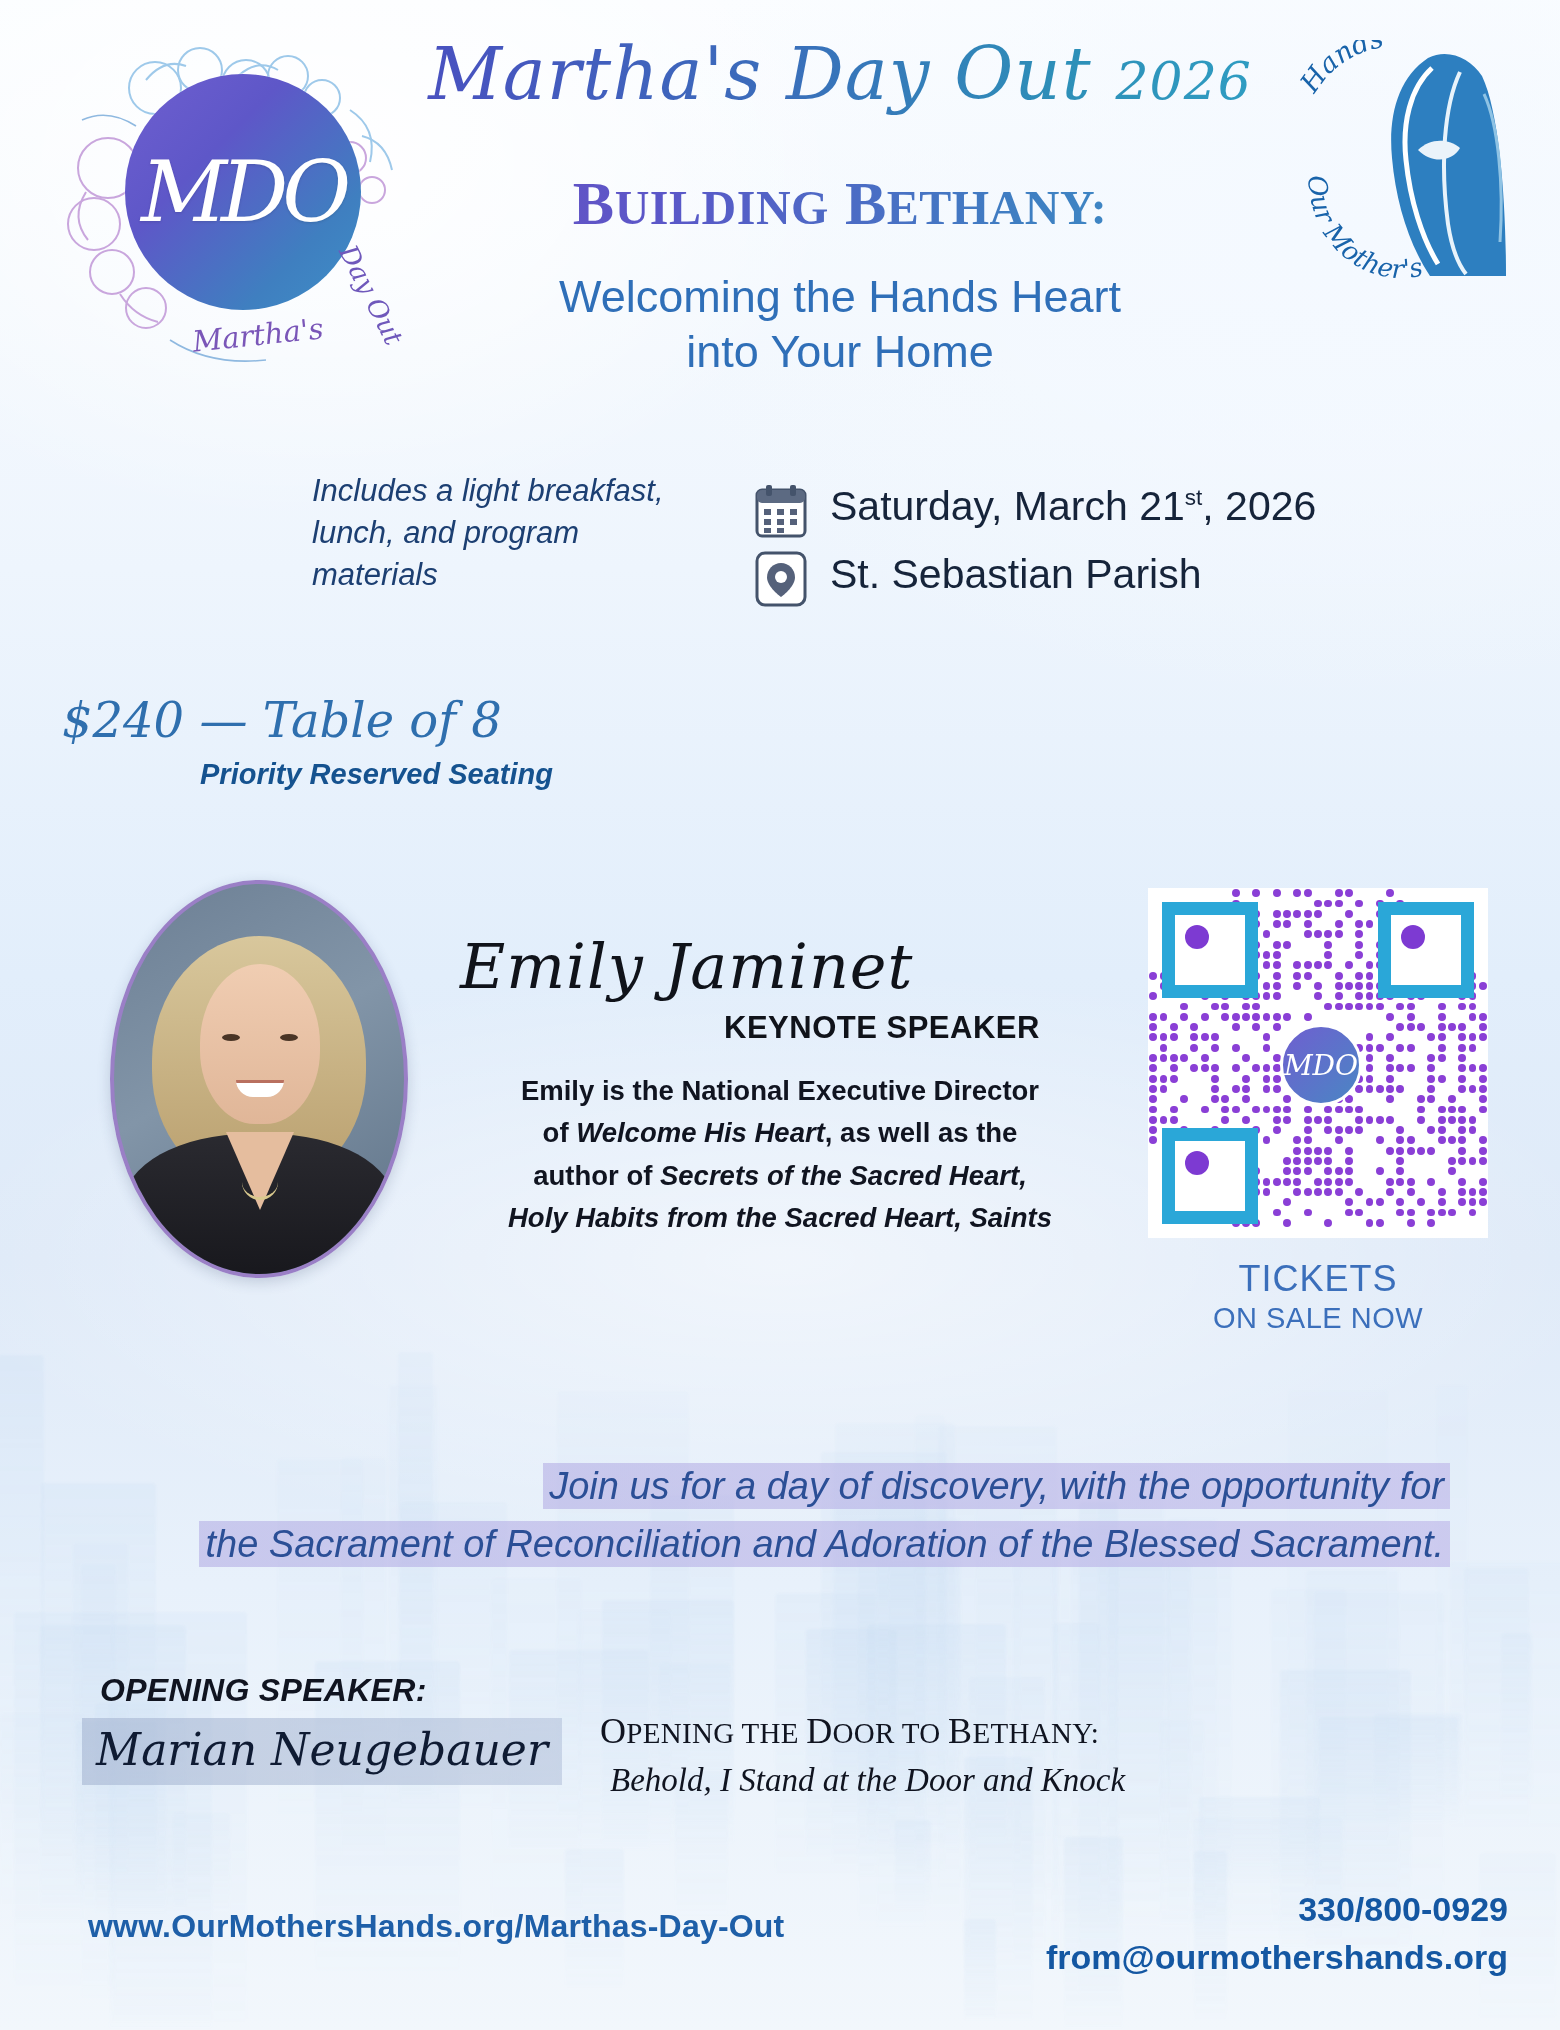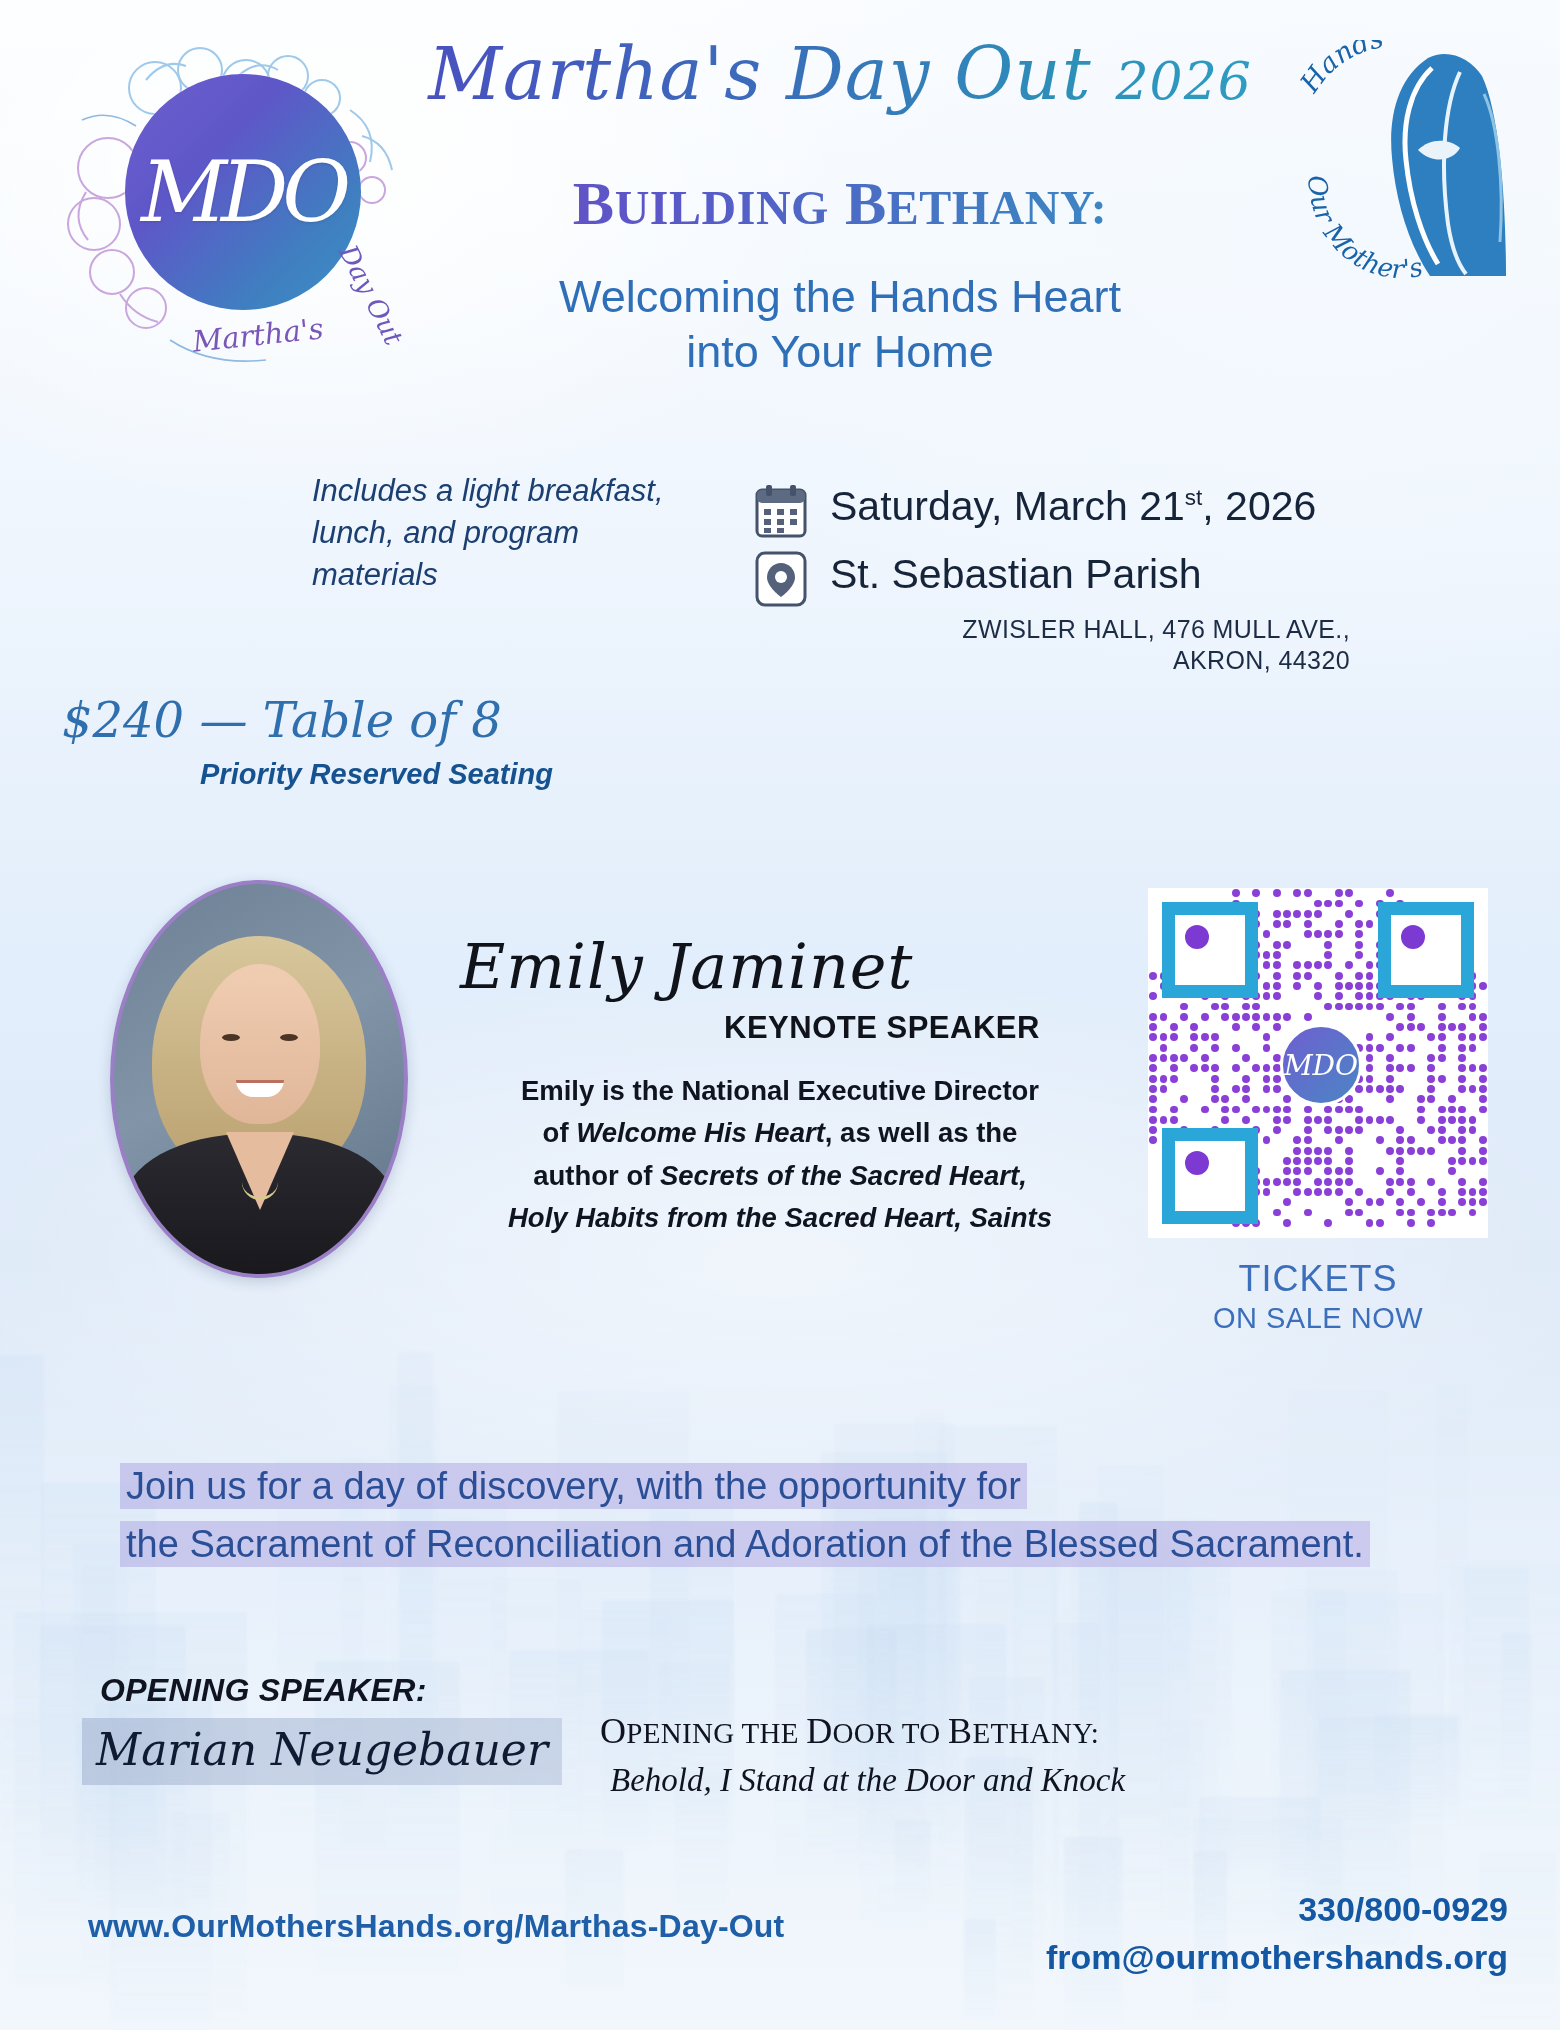--- a/index.html
+++ b/index.html
@@ -347,22 +347,23 @@
     font-size: 29px;
     color: #3b6fbb;
     letter-spacing: .5px;
   }
 
   
   .join {
     position: absolute;
     left: 120px; top: 1458px;
     width: 1330px;
-    text-align: left;
-    font-family: "Liberation Sans", sans-serif;
+    text-align: right;
+    font-family: "Liberation Sans", sans-serif;
+    font-style: italic;
     font-size: 38px;
     color: #2b4f96;
     line-height: 1.52;
   }
   .join span {
     background: linear-gradient(90deg, rgba(175,168,226,.55), rgba(188,180,232,.62));
     padding: 2px 6px;
     box-decoration-break: clone;
     -webkit-box-decoration-break: clone;
   }
@@ -631,24 +632,20 @@
       <div class="detail-ico">
         <svg width="54" height="58" viewBox="0 0 54 58">
           <rect x="3" y="3" width="48" height="52" rx="8" fill="#fff" stroke="#44536b" stroke-width="3"></rect>
           <path d="M27 13 C19 13 13 19.5 13 27.5 C13 37 27 47 27 47 C27 47 41 37 41 27.5 C41 19.5 35 13 27 13 Z" fill="#55617a"></path>
           <circle cx="27" cy="27" r="6" fill="#fff"></circle>
         </svg>
       </div>
       <div class="detail-txt">St. Sebastian Parish</div>
     </div>
 
-    <div class="venue-sub">
-      <div>ZWISLER HALL, 476 MULL AVE.,</div>
-      <div>AKRON, 44320</div>
-    </div>
   </div>
 
   <div class="portrait">
     <div class="hair-back"></div>
     <div class="face"></div>
     <div class="eye" style="left:108px; top:150px;"></div>
     <div class="eye" style="left:166px; top:150px;"></div>
     <div class="mouth"></div>
     <div class="body"></div>
     <div class="vneck"></div>

